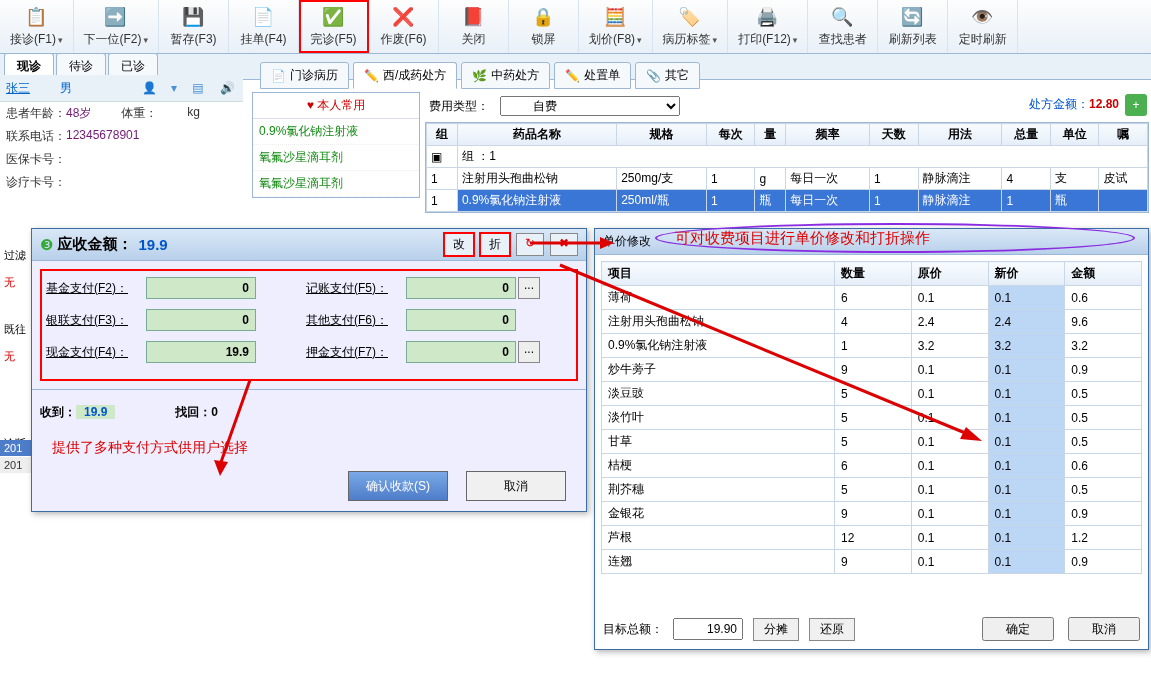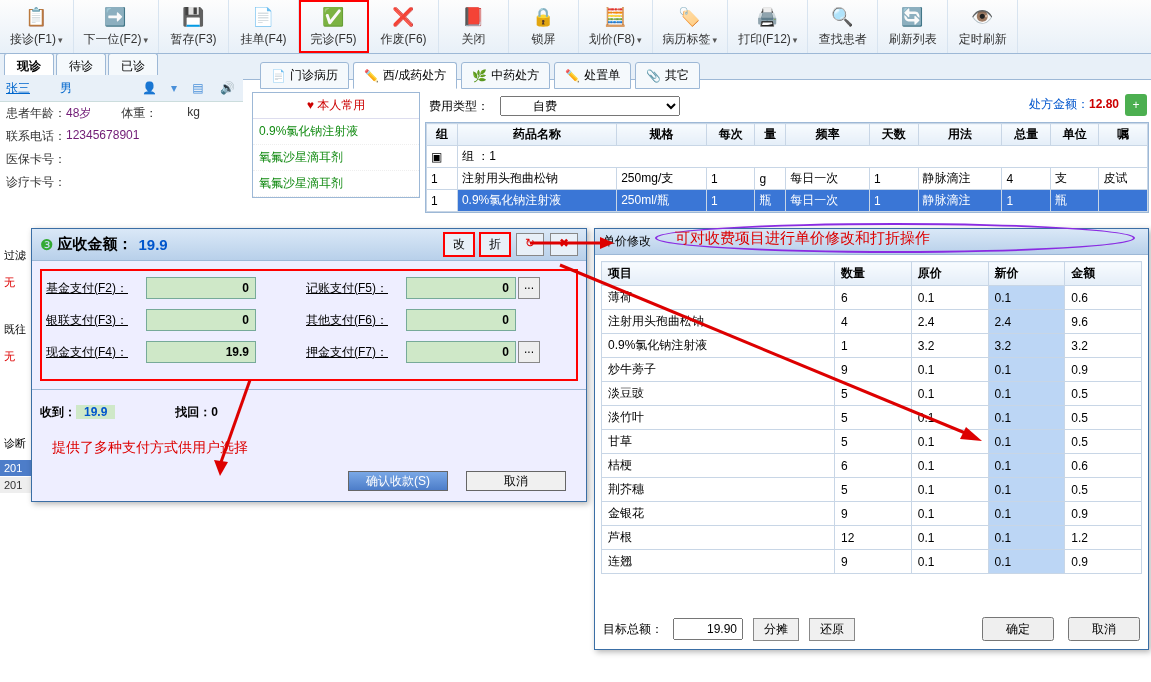--- a/index.html
+++ b/index.html
@@ -55,21 +55,21 @@
 .pay-body { padding:10px 8px; outline:2px solid red; outline-offset:-4px; margin:6px;}
 .pay-row { display:flex; align-items:center; margin-bottom:10px;}
 .pay-cell { display:flex; align-items:center; width:260px;}
 .pay-cell label { width:100px; text-align:left;text-decoration:underline;}
 .pay-cell input { width:110px; height:22px; background:#cfe8c8; border:1px solid #7a9; text-align:right; padding-right:6px; font-weight:bold;}
 .pay-cell .dots { width:22px; height:22px; border:1px solid #888; background:#eee; margin-left:2px; cursor:pointer; text-align:center;}
 .pay-summary { border-top:1px solid #9db8d6; padding:14px 8px; display:flex; font-size:20px; font-weight:bold; gap:60px;}
 .pay-summary .v { color:#0055cc; background:#cfe8c8; padding:0 8px;}
 .pay-note { color:#d00; font-size:14px; padding:4px 20px;}
 .pay-footer { display:flex; justify-content:flex-end; gap:18px; padding:10px 20px;}
-.pay-footer button { width:100px; height:20px; border:1px solid #666; cursor:pointer;}
+.pay-footer button { width:100px; height:30px; border:1px solid #666; cursor:pointer;}
 .pay-footer .confirm { background:linear-gradient(#7aa8e6,#4d7dc9); color:#fff;}
 .pay-footer .cancel { background:#f0f0f0;}
 
 .price-dialog { position:absolute; left:594px; top:228px; width:555px; height:422px; background:#fff; border:1px solid #3a6ea5; box-shadow:2px 2px 6px rgba(0,0,0,.3);}
 .price-title { background:linear-gradient(#dae8f7,#b8d0ea); padding:4px 8px; border-bottom:1px solid #9db8d6;}
 .price-note { position:absolute; left:80px; top:0px; color:#d00; font-size:15px; white-space:nowrap;}
 .price-note-ellipse { position:absolute; left:60px; top:-6px; width:480px; height:30px; border:2px solid #8a2be2; border-radius:50%;}
 .price-grid { margin:6px; max-height:320px; overflow:auto;}
 .price-grid table { border-collapse:collapse; width:100%;}
 .price-grid th, .price-grid td { border:1px solid #c8d6e6; padding:3px 6px; text-align:left;}
@@ -78,21 +78,21 @@
 .price-footer { position:absolute; bottom:8px; left:8px; right:8px; display:flex; align-items:center; gap:10px;}
 .price-footer input { width:70px; height:22px; text-align:right; padding-right:4px;}
 .price-footer .sbtn { padding:2px 10px; border:1px solid #888; background:#f0f0f0; cursor:pointer;}
 .price-footer .right { margin-left:auto; display:flex; gap:14px;}
 .price-footer .right button { width:72px; height:24px;}
 
 .arrow { position:absolute; pointer-events:none;}
 .arrow-line { stroke:#d00; stroke-width:3; fill:none;}
 .arrow-head { fill:#d00;}
 
-.hist-rows { position:absolute; left:0; top:460px; width:36px;}
+.hist-rows { position:absolute; left:0; top:440px; width:36px;}
 .hist-rows div { background:#4d7dc9; color:#fff; padding:2px 4px; margin-bottom:1px; font-size:11px;}
 .hist-rows div.g { background:#eee; color:#333;}
 
 .side-labels { position:absolute; left:0; top:242px; width:30px;}
 .side-labels div { padding:6px 4px; font-size:11px;}
 .side-labels .red { color:#d00;}
 </style>
 </head>
 <body>
 

